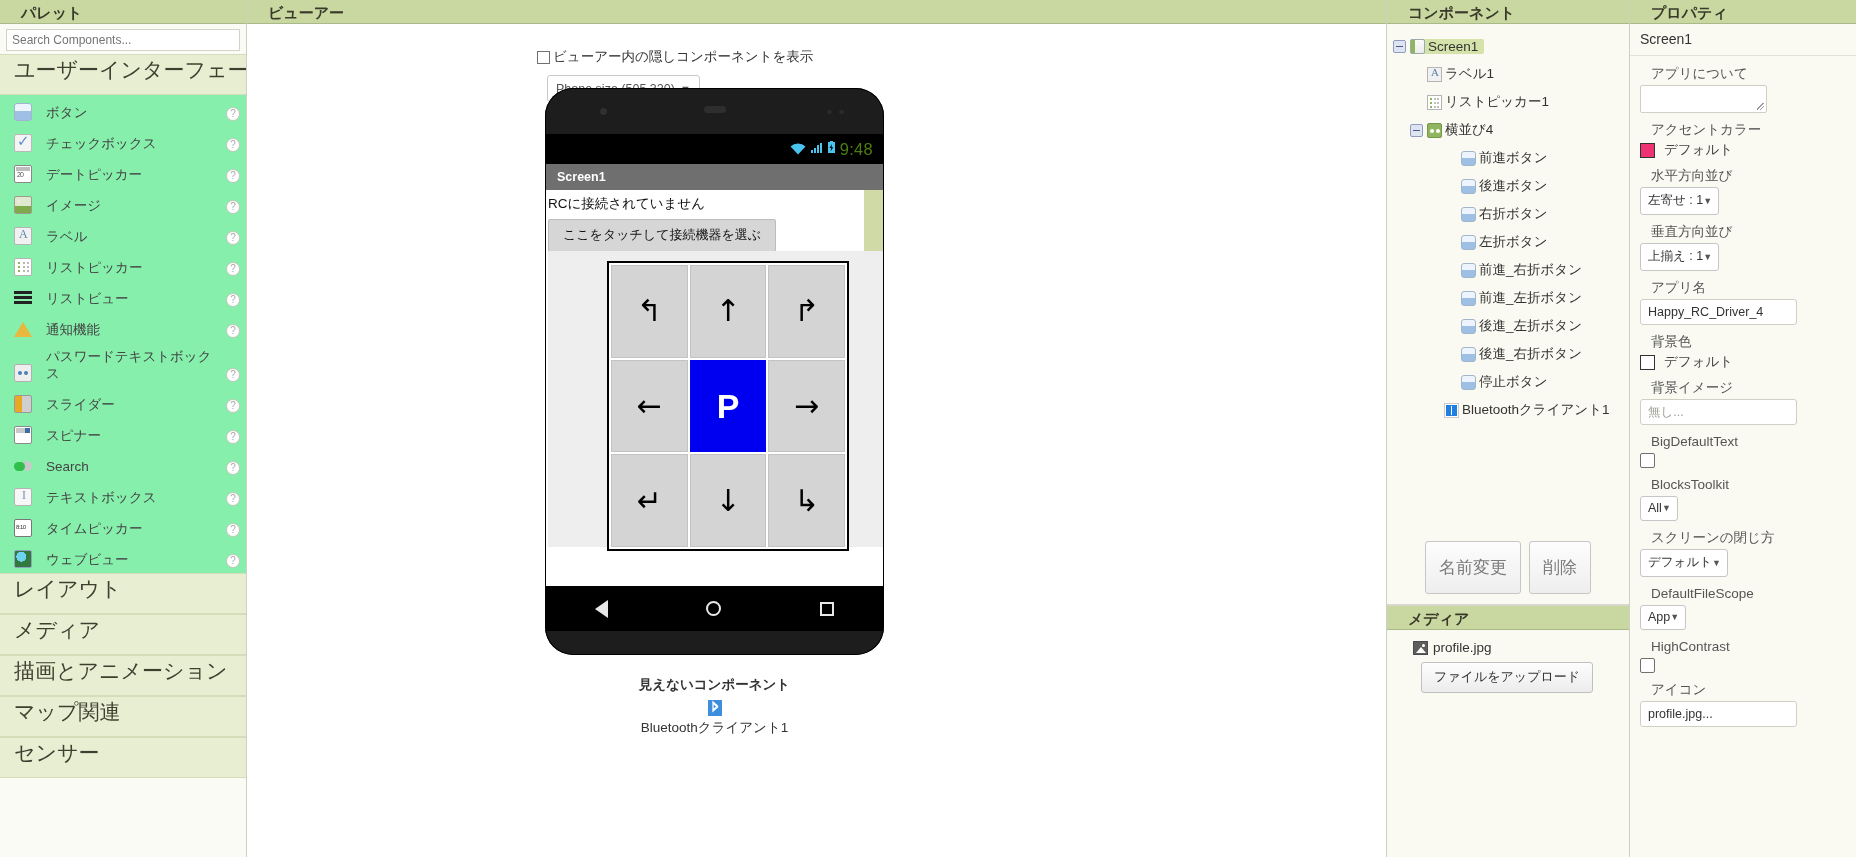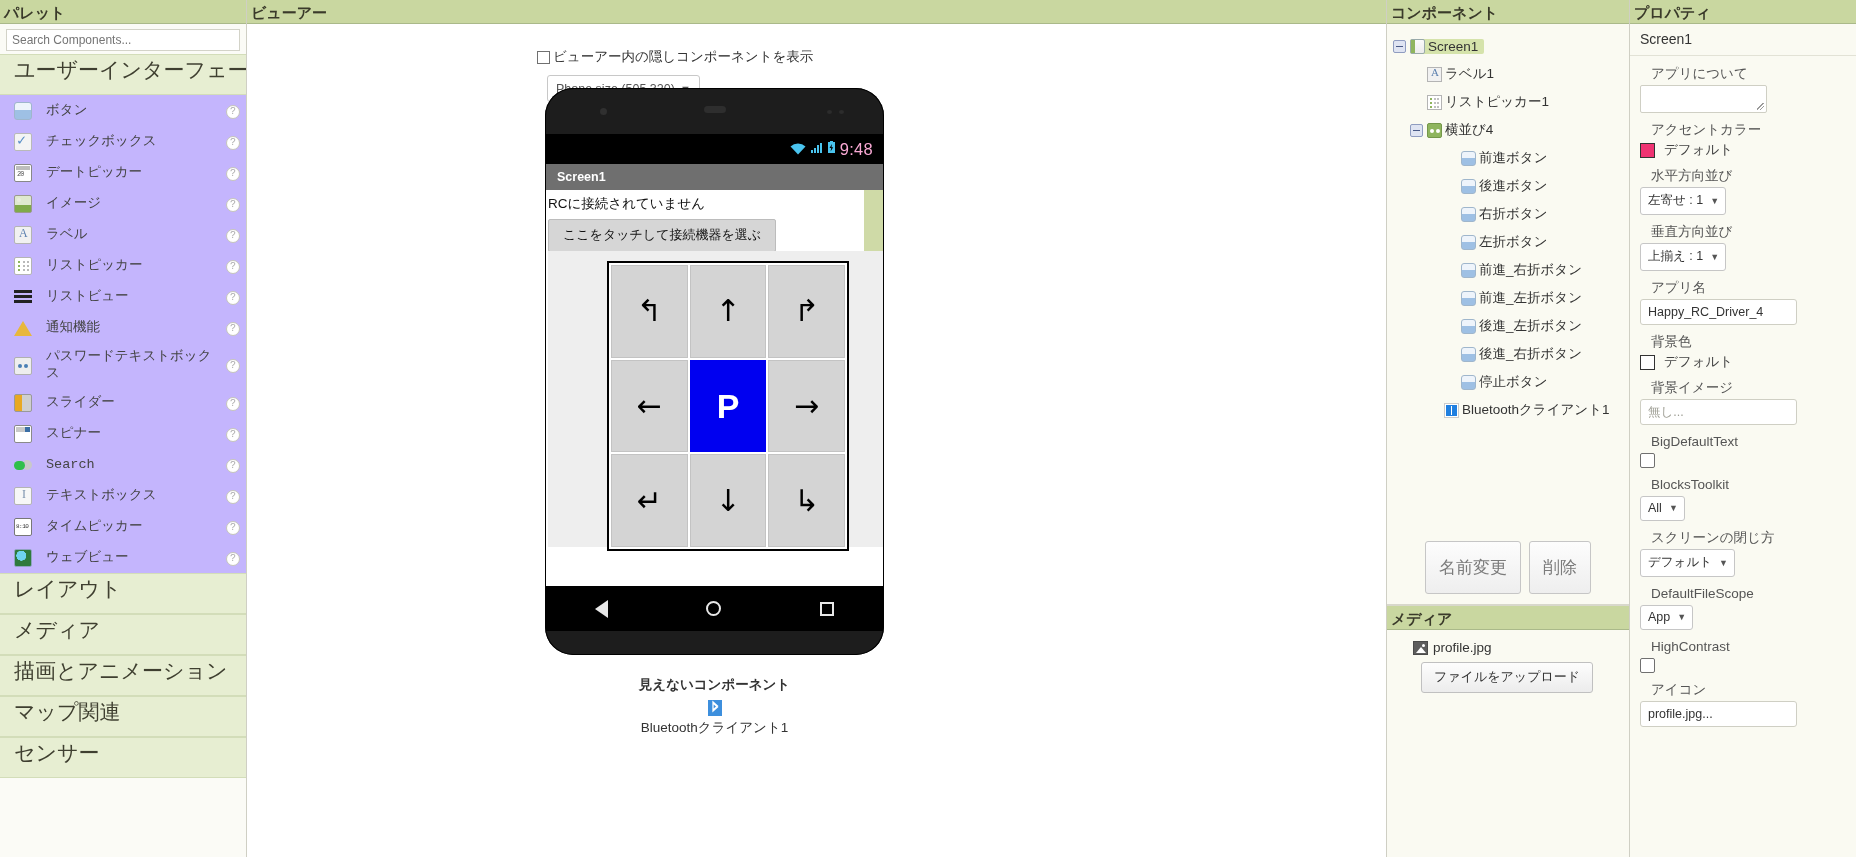--- a/index.html
+++ b/index.html
@@ -15,21 +15,21 @@
   }
   .app { position: relative; width: 1856px; height: 857px; display: flex; }
 
   
   .panel-head {
     background: #c9d7a0;
     border-bottom: 1px solid #aab98a;
     font-weight: bold;
     font-size: 15px;
     color: #3a3a2a;
-    padding: 4px 10px 6px 4px;
+    padding: 4px 10px 6px 21px;
     height: 24px;
     line-height: 18px;
     white-space: nowrap;
     overflow: hidden;
   }
 
   
   .palette {
     width: 247px;
     min-width: 247px;
@@ -59,25 +59,24 @@
     border-bottom: 1px solid #d3ddb9;
     font-weight: normal;
     font-size: 21px;
     color: #3f3f30;
     padding: 5px 10px 15px 14px;
     line-height: 19px;
     white-space: nowrap;
   }
   .pal-item {
     display: flex;
-    align-items: center;
+    align-items: flex-end;
     padding: 5px 6px 5px 14px;
     min-height: 31px;
-    background: #c4b5fd;
-    font-family: Liberation Mono, monospace;
+    background: #86efac;
   }
   .pal-ico {
     width: 18px; height: 18px;
     flex: 0 0 18px;
     margin-right: 14px;
     margin-top: 1px;
     position: relative;
     border-radius: 2px;
   }
   .pal-label {
@@ -182,21 +181,21 @@
     position:absolute; left:1px; top:46px; width:337px; height:452px;
     background:#fff; overflow:hidden;
   }
   .status-bar {
     height: 30px; background:#000; color:#3bc0f0;
     display:flex; align-items:center; justify-content:flex-end;
     padding-right:10px; font-size:16px; gap:4px;
   }
   .st-wifi { width:16px; height:12px; position:relative; }
   .st-wifi svg { display:block; }
-  .st-clock { font-size:16.5px; color:#f9a8d4; letter-spacing:0.3px; }
+  .st-clock { font-size:16.5px; color:#4d7c0f; letter-spacing:0.3px; }
   .title-bar {
     height: 26px; background:#6f6f6f; color:#fff;
     display:flex; align-items:center; padding-left:11px;
     font-size:12.5px; font-weight:bold;
   }
   .screen-body { position:relative; height: 396px; background:#fff; }
   .form-label { padding:5px 0 2px 2px; font-size:13.5px; color:#111; }
   .lp-button {
     margin: 4px 0 0 2px;
     display:inline-block;
@@ -325,21 +324,21 @@
   }
   .txtarea:after {
     content:""; position:absolute; right:2px; bottom:2px;
     width:7px;height:7px;
     background: linear-gradient(135deg, transparent 0 40%, #9a9a9a 40% 52%, transparent 52% 66%, #9a9a9a 66% 78%, transparent 78%);
   }
   .color-row { display:flex; align-items:center; gap:9px; }
   .swatch { width:15px;height:15px;border:1px solid #333; }
   .swatch-txt { font-size:13.5px; color:#444; }
   .sel {
-    display:inline-flex; align-items:center; gap:7px;
+    display:inline-flex; align-items:center; 
     border:1px solid #c6c6c6; background:#fff; border-radius:3px;
     padding: 4px 6px 5px 7px; font-size:12.5px; color:#333;
   }
   .txtin {
     width: 157px; height:26px;
     border:1px solid #cfcfc4; background:#fff; border-radius:3px;
     padding: 0 7px; font-size:12.5px; color:#333;
     display:flex; align-items:center;
   }
   .txtin.ph { color:#9e9e94; }

